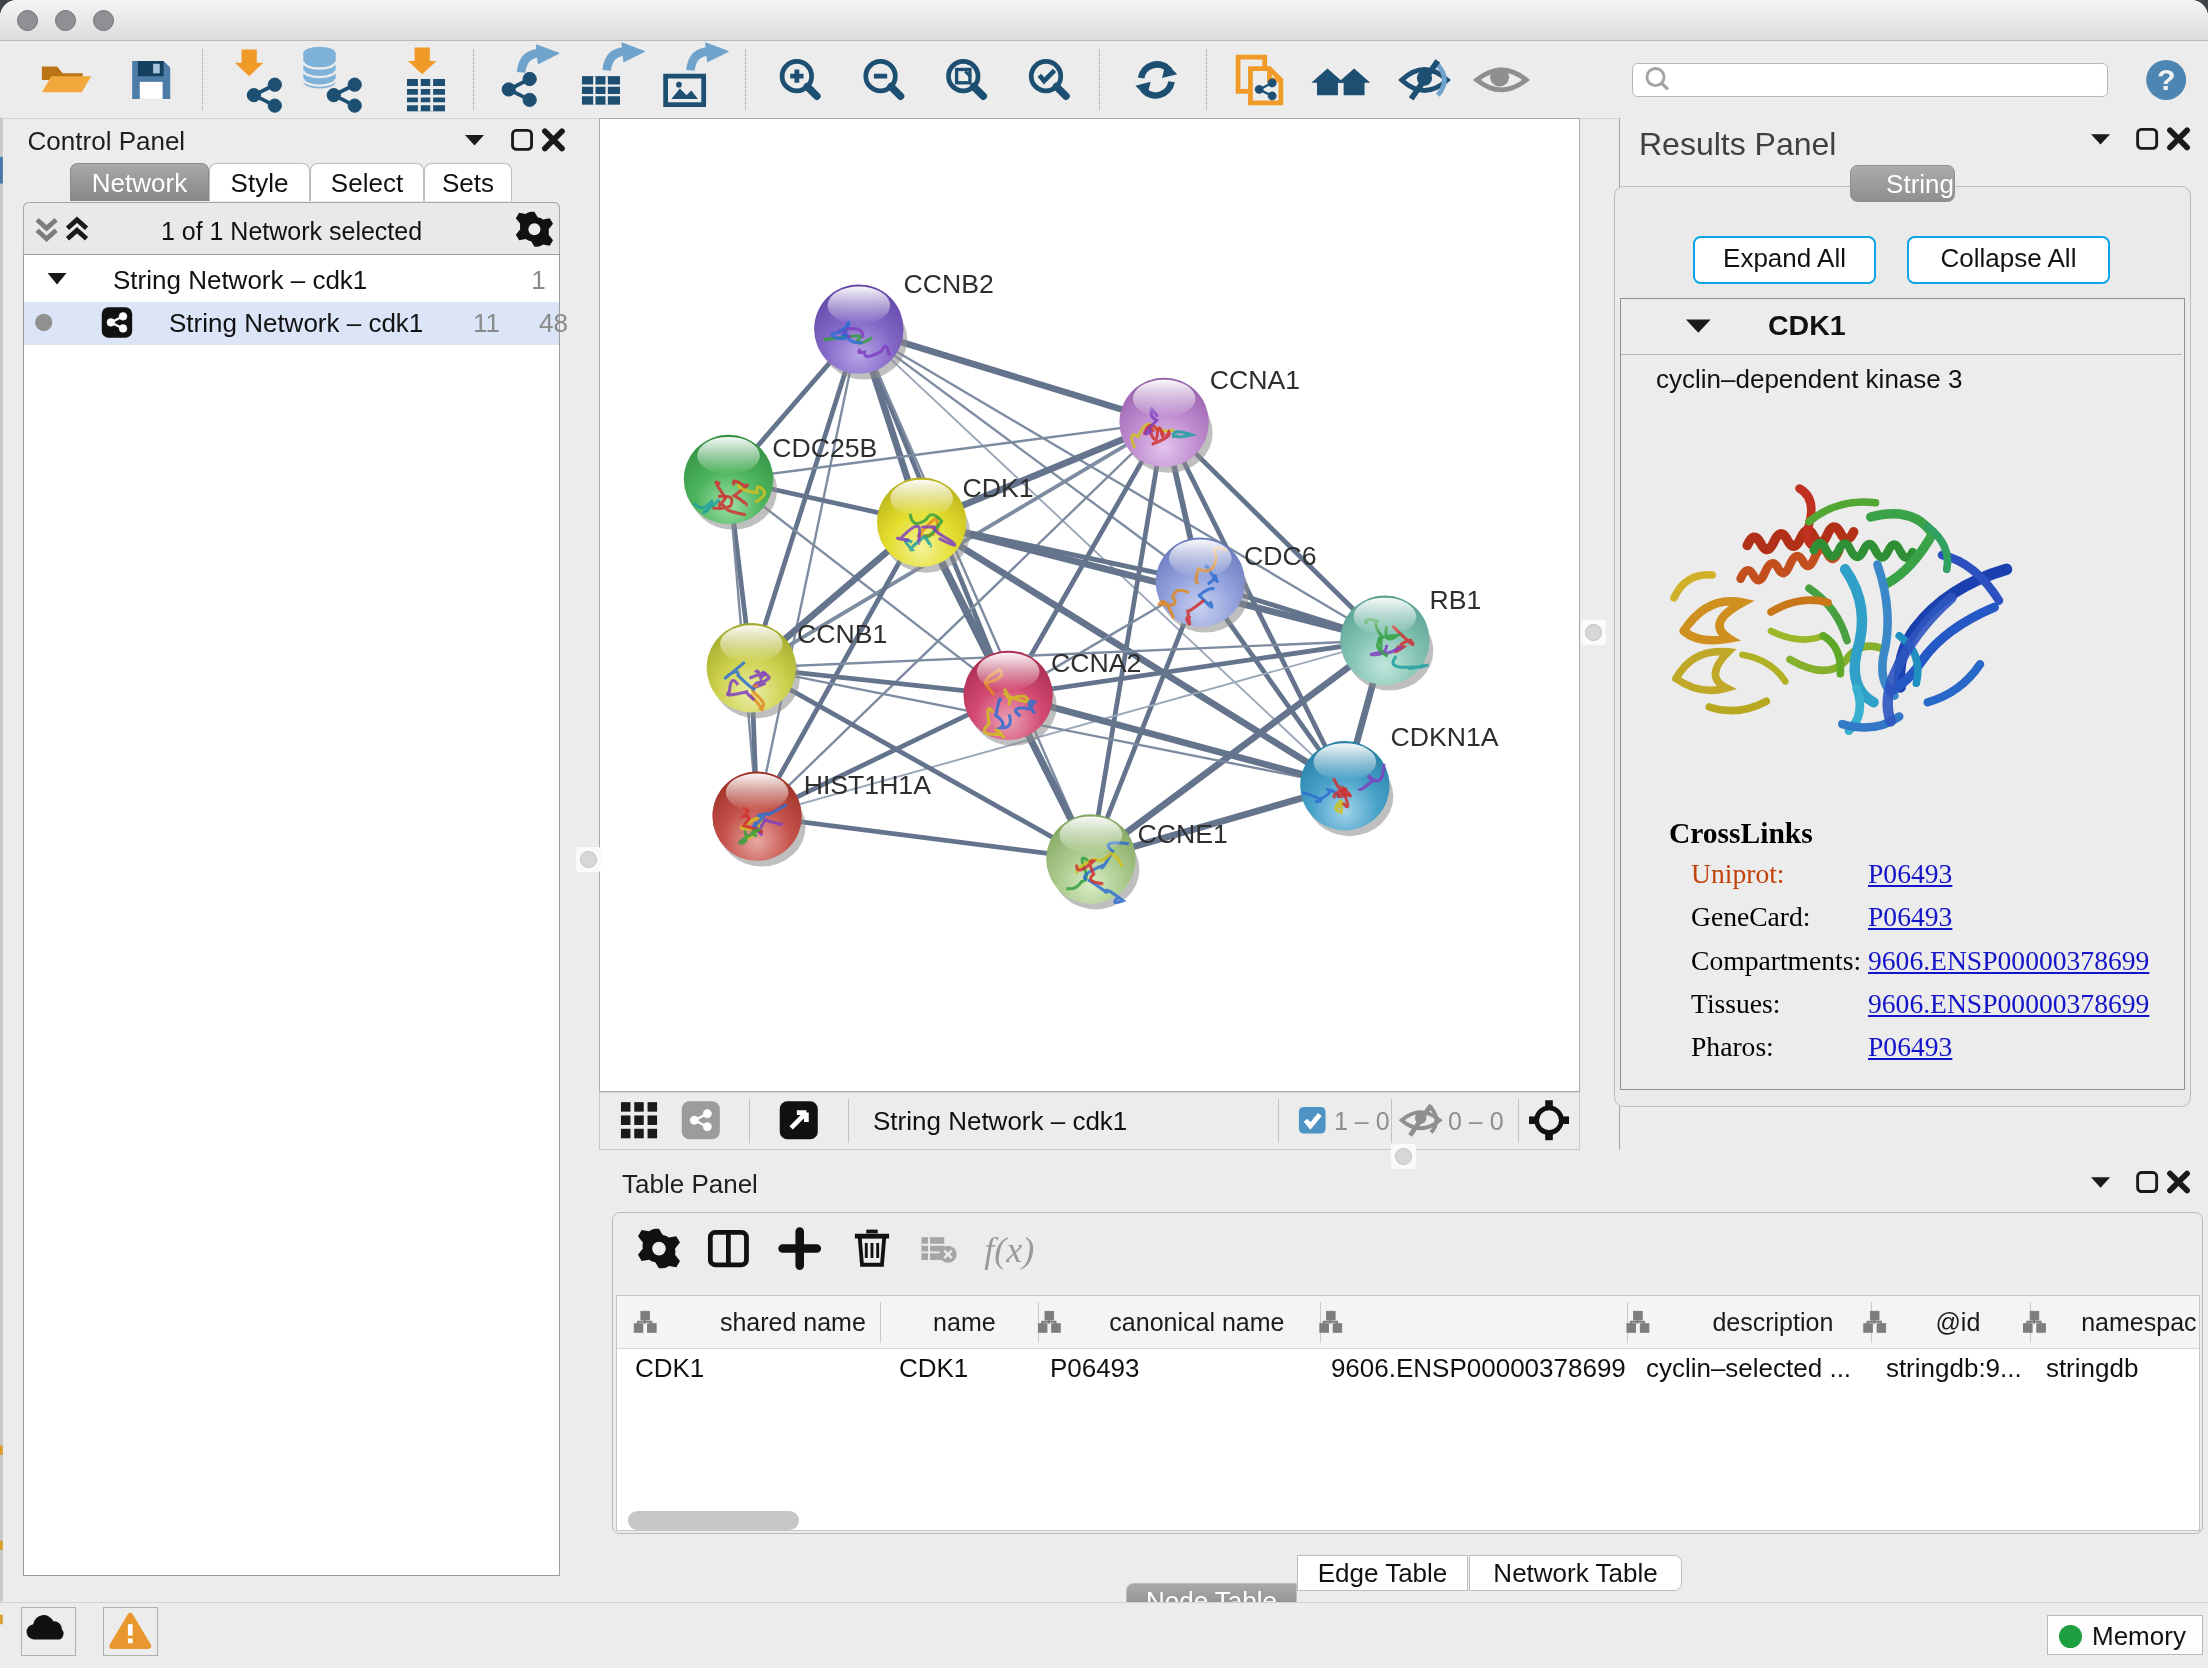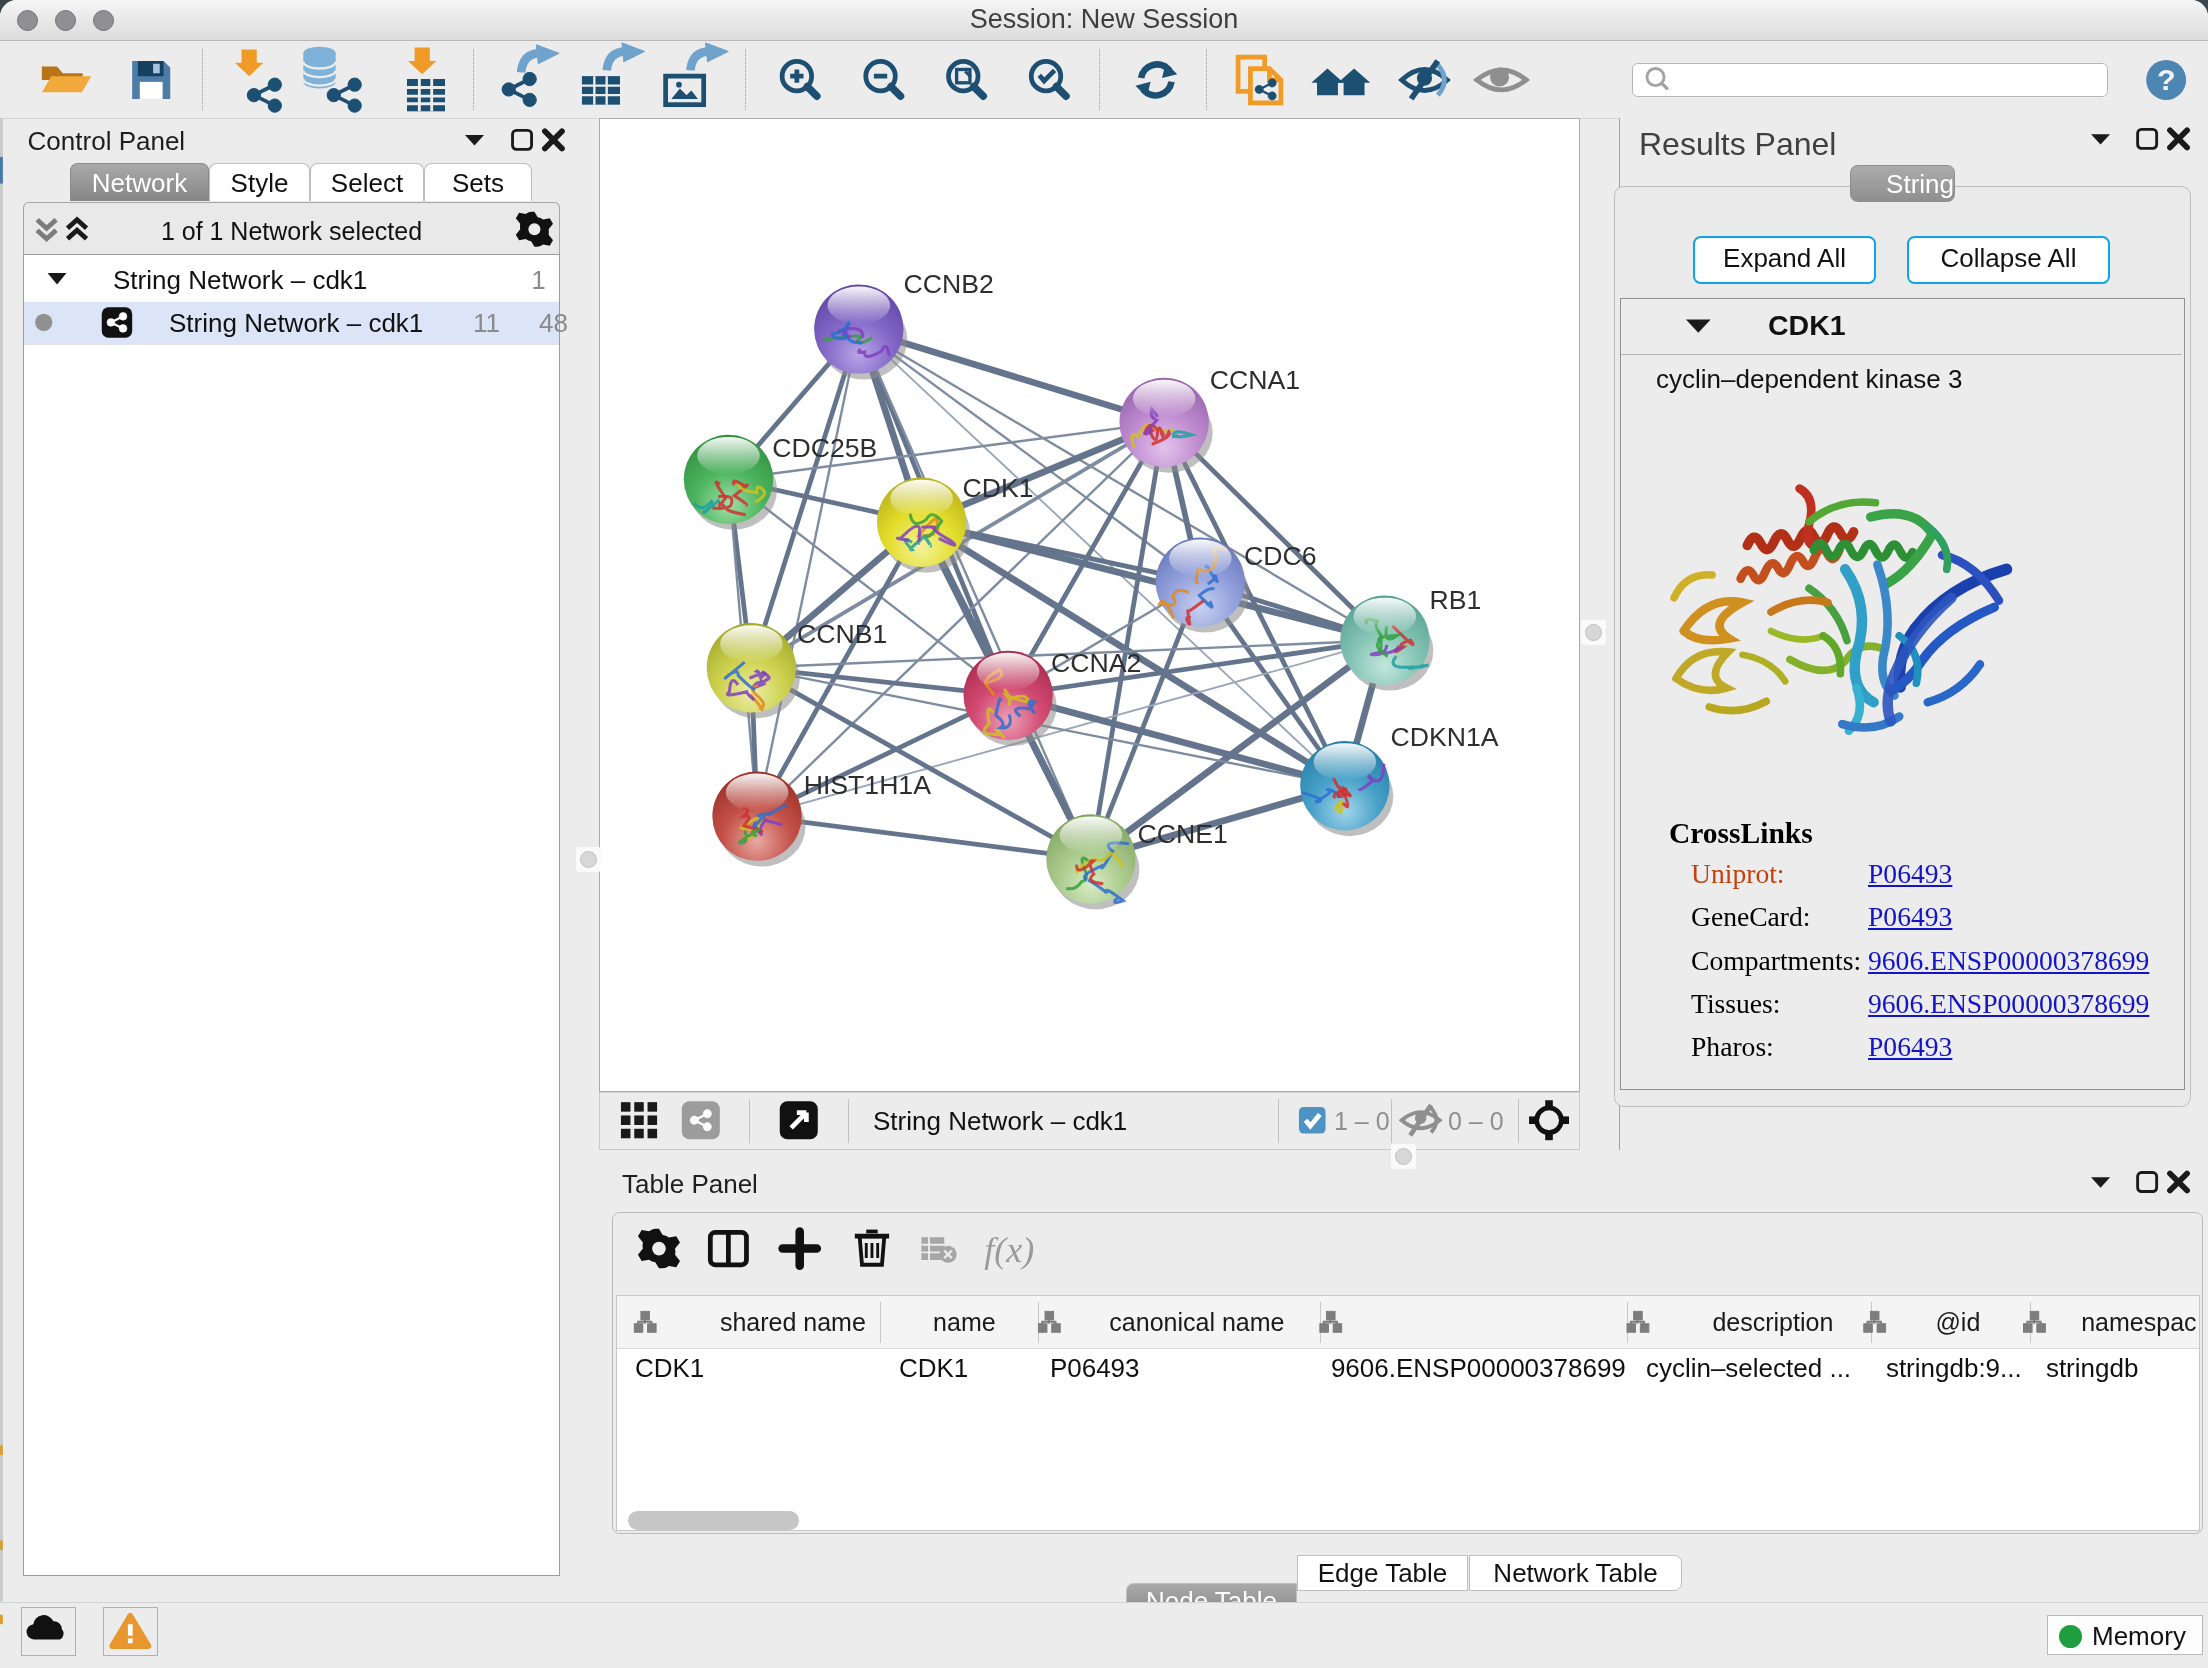--- a/index.html
+++ b/index.html
@@ -46,35 +46,34 @@
 #memory{left:2047px;top:1615px;width:156px;height:40px;background:#fdfdfd;border:1px solid #b9b9b9;box-sizing:border-box;font-size:26px;color:#111;}
 .knob{width:25px;height:25px;background:#fafafa;border-radius:2.9px;}
 .knob > div{position:absolute;left:3.8px;top:3.8px;width:15px;height:15px;border-radius:50%;background:#d7d7d7;border:1px solid #c0c0c0;}
 </style></head>
 <body>
 <div id="win">
   <div id="titlebar" class="abs"></div>
   <div class="abs tl" style="left:17px;"></div>
   <div class="abs tl" style="left:55px;"></div>
   <div class="abs tl" style="left:93px;"></div>
-  <div id="title" class="abs">Session: New Session</div>
   <div id="toolbar" class="abs"></div>
     <div class="abs tsep" style="left:202px;"></div>
     <div class="abs tsep" style="left:473px;"></div>
     <div class="abs tsep" style="left:745px;"></div>
     <div class="abs tsep" style="left:1099px;"></div>
     <div class="abs tsep" style="left:1206px;"></div>
   <div id="searchbox" class="abs"></div>
   <div id="content" class="abs"></div>
 
   <div id="cp-title" class="abs">Control Panel</div>
   <div class="abs tab tabsel" style="left:70px;width:139px;">Network</div>
   <div class="abs tab" style="left:209px;width:101px;">Style</div>
   <div class="abs tab" style="left:310px;width:114px;">Select</div>
-  <div class="abs tab" style="left:424px;width:108px;">Sets</div>
+  <div class="abs tab" style="left:424px;width:88px;">Sets</div>
   <div id="cp-bar" class="abs"></div>
   <div class="abs" style="left:105px;top:217px;width:373px;text-align:center;font-size:25px;color:#111;">1 of 1 Network selected</div>
   <div id="cp-list" class="abs">
     <div id="row1" class="abs">
         <span style="position:absolute;left:89px;top:6.7px;font-size:26px;color:#111;">String Network – cdk1</span>
         <span style="position:absolute;right:13.3px;top:6.7px;font-size:26px;color:#8a8a8a;">1</span>
       </div>
     <div id="row2" class="abs">
         <span style="position:absolute;left:145px;top:5.7px;font-size:26px;color:#111;">String Network – cdk1</span>
         <span style="position:absolute;left:449px;top:5.7px;font-size:26px;color:#8a8a8a;">11</span>

